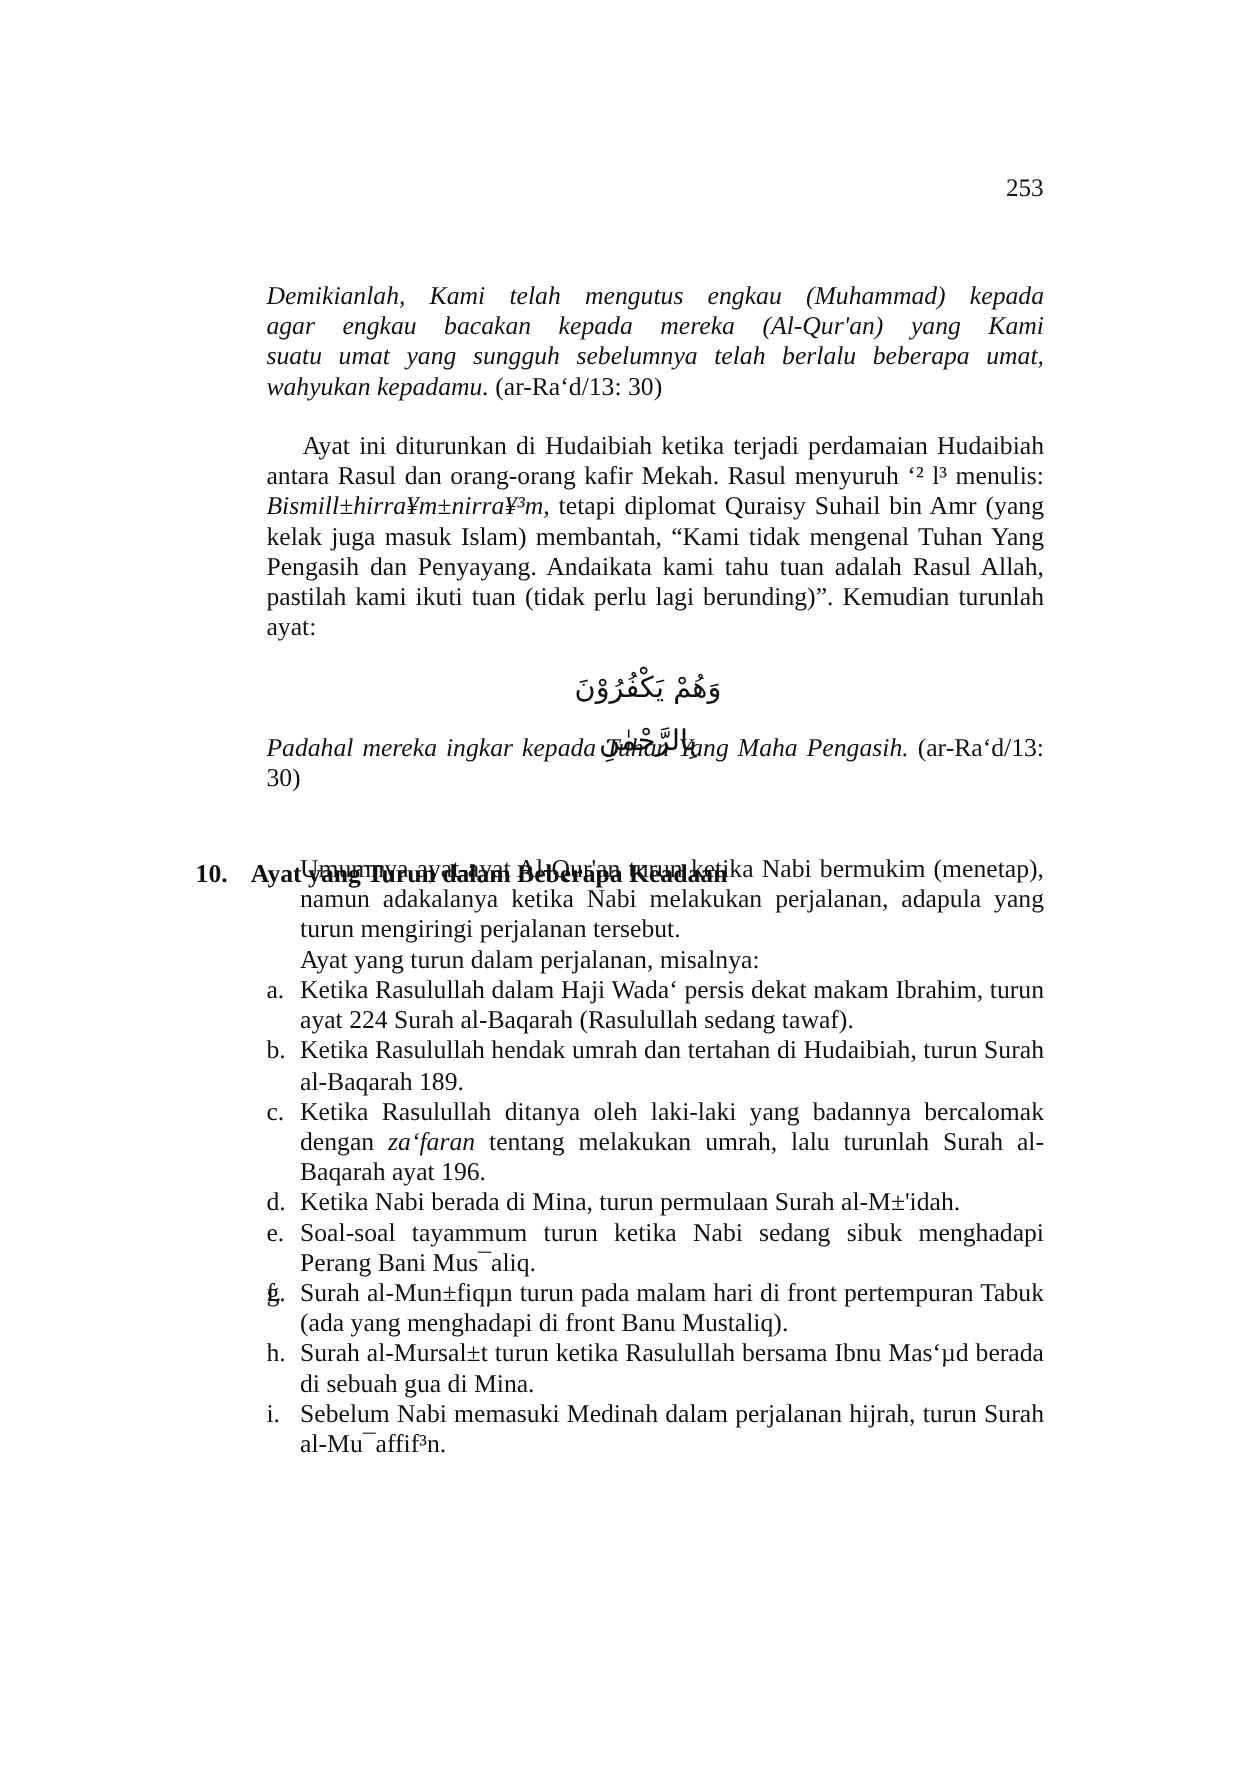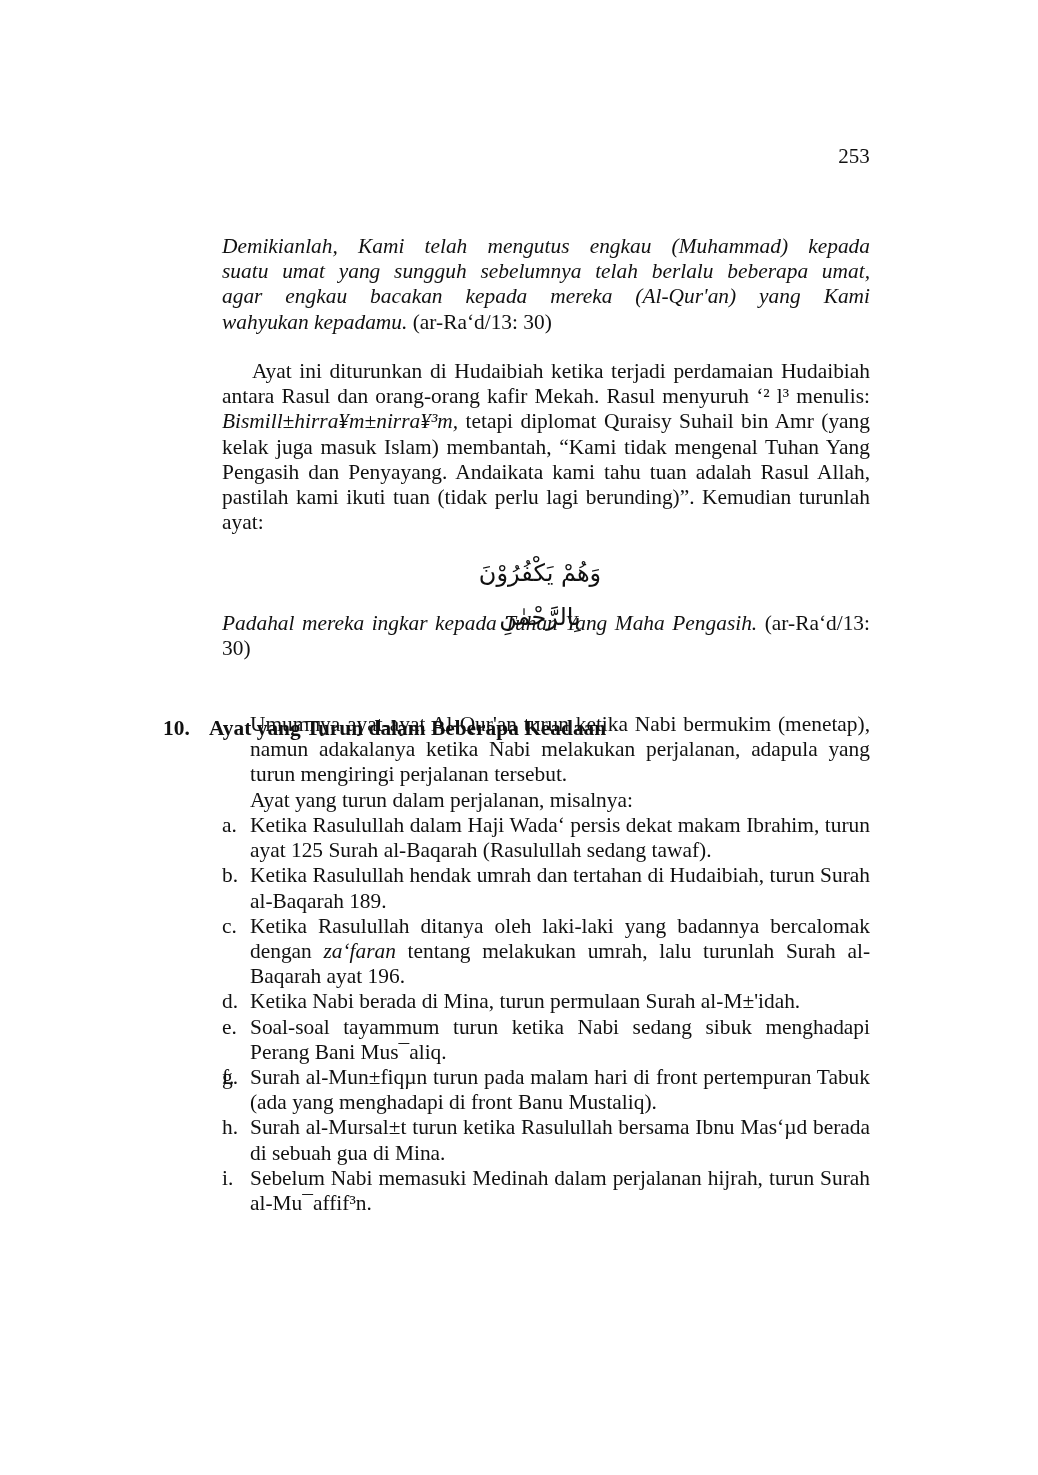--- a/index.html
+++ b/index.html
@@ -99,22 +99,22 @@
       top: 0;
     }
   </style>
 </head>
 <body>
 
 <div class="page-number">253</div>
 
 <div class="block it" id="quote-1">
   <p class="justify-last">Demikianlah, Kami telah mengutus engkau (Muhammad) kepada</p>
+  <p class="justify-last">agar engkau bacakan kepada mereka (Al-Qur'an) yang Kami</p>
   <p class="justify-last">suatu umat yang sungguh sebelumnya telah berlalu beberapa umat,</p>
-  <p class="justify-last">agar engkau bacakan kepada mereka (Al-Qur'an) yang Kami</p>
   <p><span>wahyukan kepadamu.</span><span style="font-style:normal"> (ar-Ra‘d/13: 30)</span></p>
 </div>
 
 <div class="block" id="para-1">
   <p class="indent"><span>Ayat ini diturunkan di Hudaibiah ketika terjadi perdamaian Hudaibiah antara Rasul dan orang-orang kafir Mekah. Rasul menyuruh ‘² l³ menulis: </span><span class="it">Bismill±hirra¥m±nirra¥³m,</span><span> tetapi diplomat Quraisy Suhail bin Amr (yang kelak juga masuk Islam) membantah, “Kami tidak mengenal Tuhan Yang Pengasih dan Penyayang. Andaikata kami tahu tuan adalah Rasul Allah, pastilah kami ikuti tuan (tidak perlu lagi berunding)”. Kemudian turunlah ayat:</span></p>
 </div>
 
 <div class="arabic">وَهُمْ يَكْفُرُوْنَ بِالرَّحْمٰنِ</div>
 
 <div class="block" id="quote-2">
@@ -124,21 +124,21 @@
 <div class="section-heading">
   <span class="num">10.</span><span>Ayat yang Turun dalam Beberapa Keadaan</span>
 </div>
 
 <div class="block" id="section-body">
   <p style="text-indent:0;"><span style="display:inline-block;width:0;"></span><span>Umumnya ayat-ayat Al-Qur'an turun ketika Nabi bermukim (menetap), namun adakalanya ketika Nabi melakukan perjalanan, adapula yang turun mengiringi perjalanan tersebut.</span></p>
   <p>Ayat yang turun dalam perjalanan, misalnya:</p>
 </div>
 
 <ol class="list">
-  <li><span class="marker">a.</span><span>Ketika Rasulullah dalam Haji Wada‘ persis dekat makam Ibrahim, turun ayat 125 Surah al-Baqarah (Rasulullah sedang tawaf).</span></li>
+  <li><span class="marker">a.</span><span>Ketika Rasulullah dalam Haji Wada‘ persis dekat makam Ibrahim, turun ayat 224 Surah al-Baqarah (Rasulullah sedang tawaf).</span></li>
   <li><span class="marker">b.</span><span>Ketika Rasulullah hendak umrah dan tertahan di Hudaibiah, turun Surah al-Baqarah 189.</span></li>
   <li><span class="marker">c.</span><span>Ketika Rasulullah ditanya oleh laki-laki yang badannya bercalomak dengan </span><span class="it">za‘faran</span><span> tentang melakukan umrah, lalu turunlah Surah al-Baqarah ayat 196.</span></li>
   <li><span class="marker">d.</span><span>Ketika Nabi berada di Mina, turun permulaan Surah al-M±'idah.</span></li>
   <li><span class="marker">e.</span><span>Soal-soal tayammum turun ketika Nabi sedang sibuk menghadapi Perang Bani Mus¯aliq.</span></li>
   <li><span class="marker">f.</span></li>
   <li><span class="marker">g.</span><span>Surah al-Mun±fiqµn turun pada malam hari di front pertempuran Tabuk (ada yang menghadapi di front Banu Mustaliq).</span></li>
   <li><span class="marker">h.</span><span>Surah al-Mursal±t turun ketika Rasulullah bersama Ibnu Mas‘µd berada di sebuah gua di Mina.</span></li>
   <li><span class="marker">i.</span><span>Sebelum Nabi memasuki Medinah dalam perjalanan hijrah, turun Surah al-Mu¯affif³n.</span></li>
 </ol>
 

